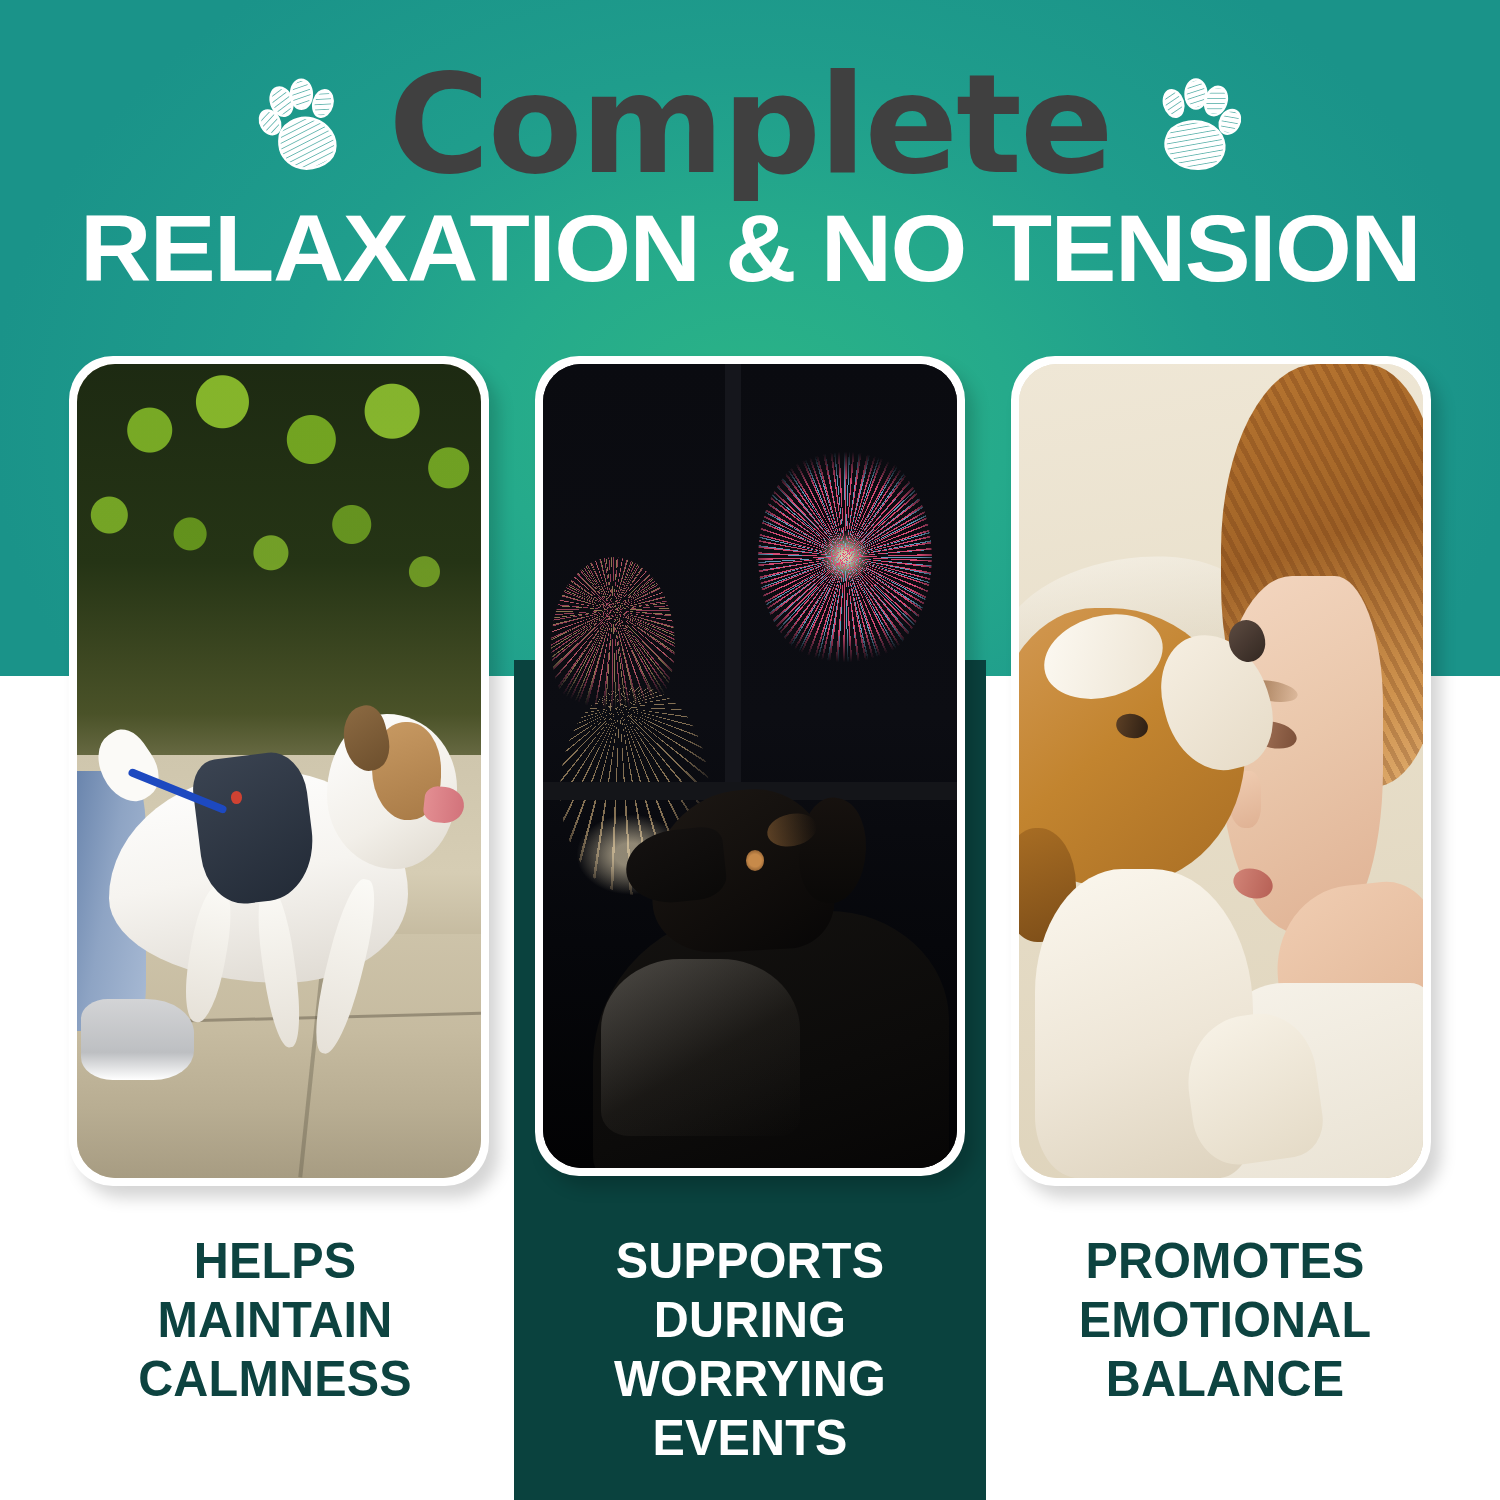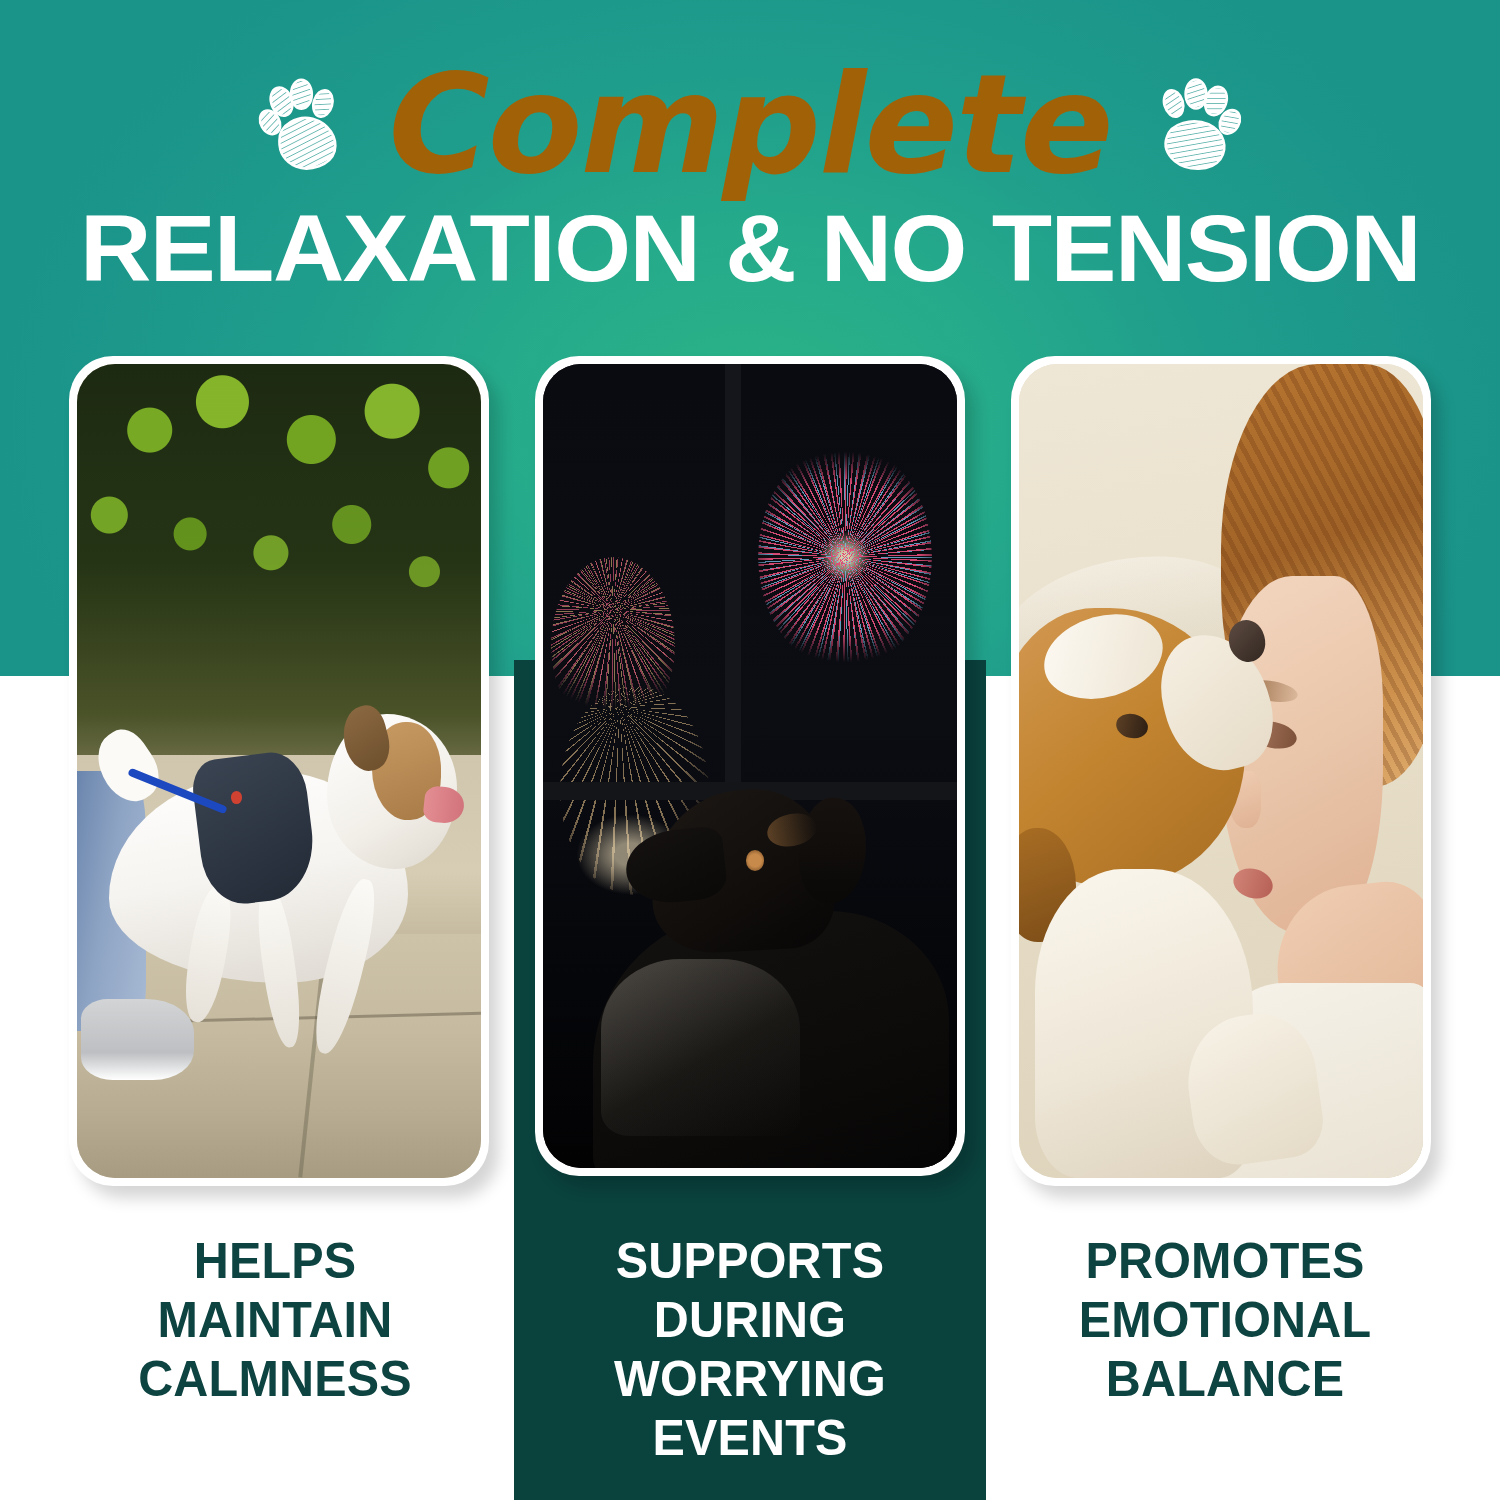--- a/index.html
+++ b/index.html
@@ -73,22 +73,21 @@
     align-items:center;
     justify-content:center;
     gap:34px;
   }
   .title-script {
     font-family:"DejaVu Sans", sans-serif;
     font-size:138px;
     font-weight:700;
     line-height:1.0;
     letter-spacing:-2px;
-    color:#a16207;
-    font-style:italic;
+    color:#404040;
   }
   .paw {
     width:108px; height:104px;
     flex:0 0 auto;
     display:block;
   }
   .paw.left { transform:rotate(-9deg); }
   .paw.right { transform:rotate(8deg); }
 
   .headline-row2 {

